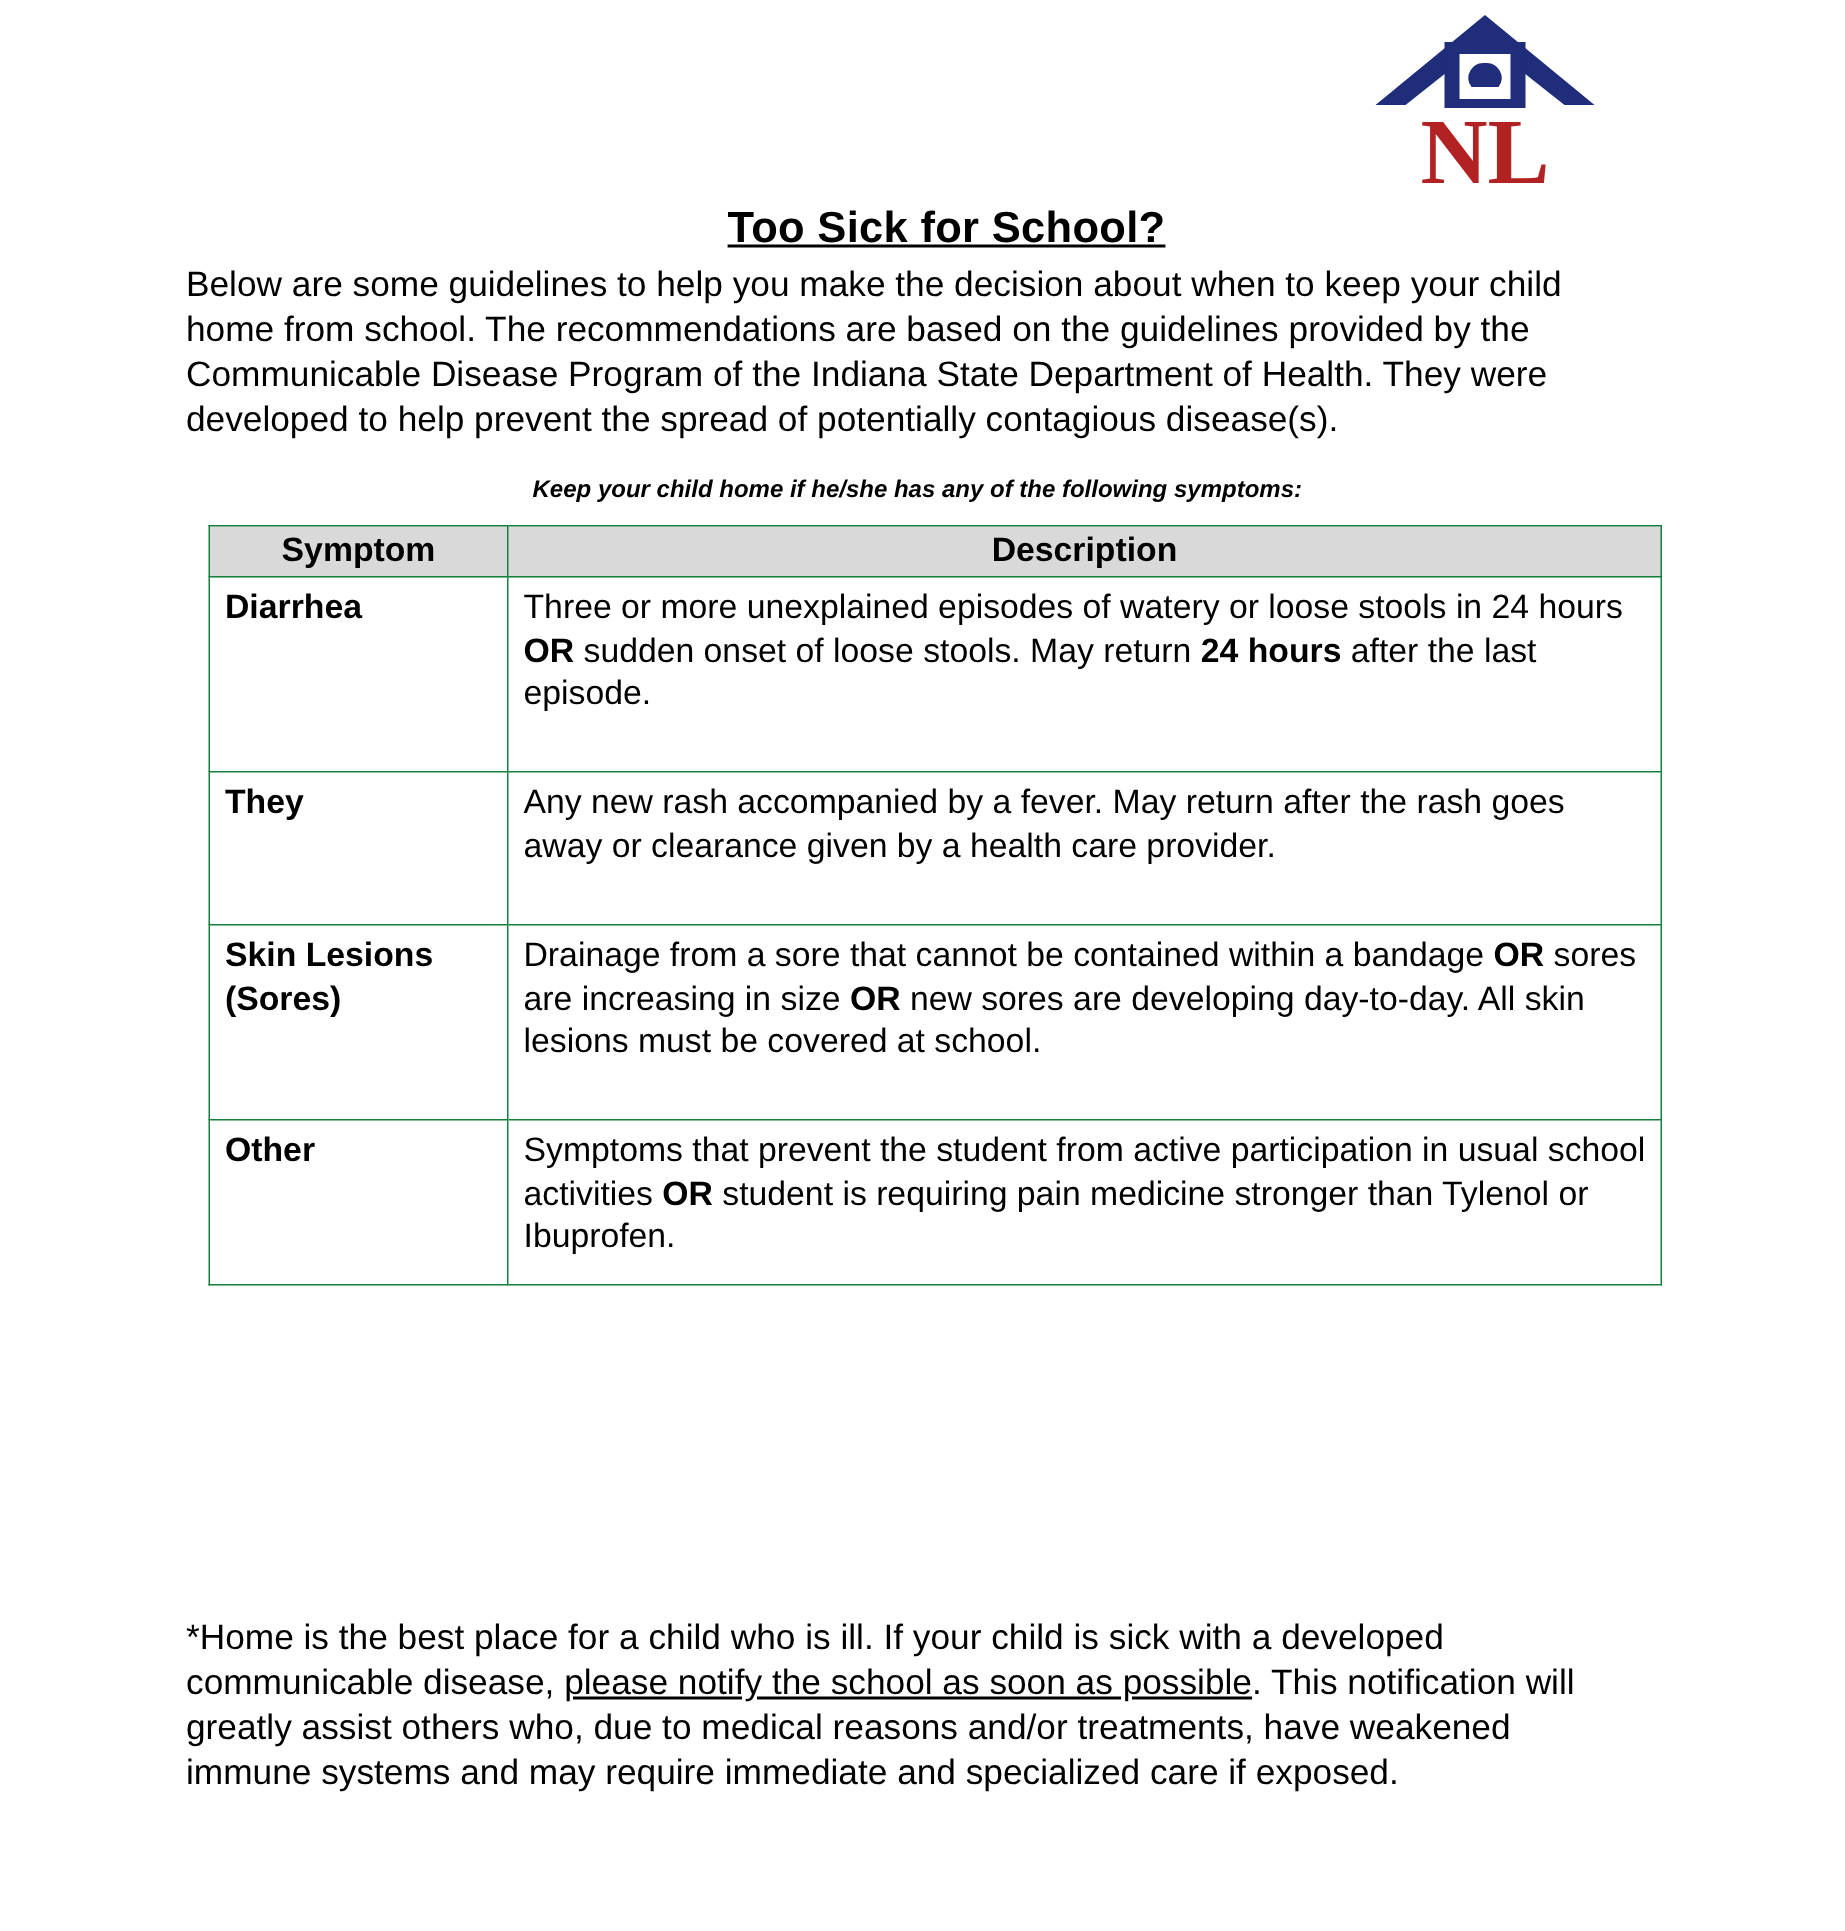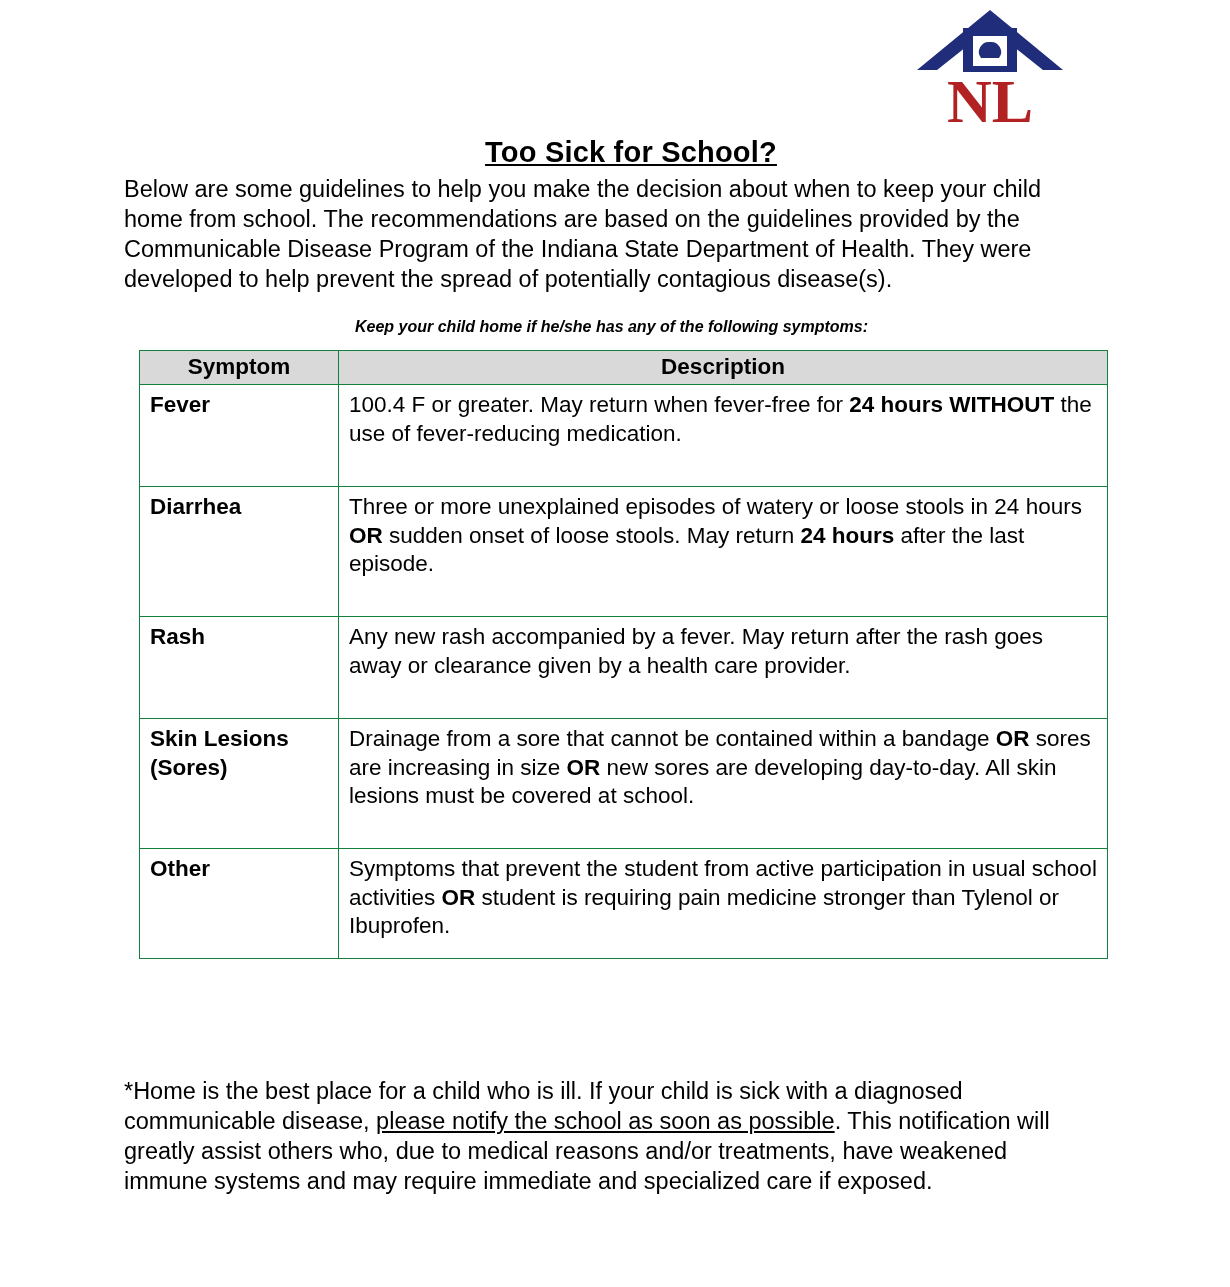--- a/index.html
+++ b/index.html
@@ -159,39 +159,35 @@
         <col class="c-symptom">
         <col class="c-desc">
       </colgroup>
       <thead>
         <tr>
           <th>Symptom</th>
           <th>Description</th>
         </tr>
       </thead>
       <tbody>
-        <tr class="r-fever">
-          <td class="symptom-cell">Fever</td>
-          <td class="desc-cell"><span>100.4 F or greater. May return when fever-free for </span><b>24 hours WITHOUT</b><span> the use of fever-reducing medication.</span></td>
-        </tr>
         <tr class="r-diarrhea">
           <td class="symptom-cell">Diarrhea</td>
           <td class="desc-cell"><span>Three or more unexplained episodes of watery or loose stools in 24 hours </span><b>OR</b><span> sudden onset of loose stools. May return </span><b>24 hours</b><span> after the last episode.</span></td>
         </tr>
         <tr class="r-rash">
-          <td class="symptom-cell">Rash</td>
+          <td class="symptom-cell">They</td>
           <td class="desc-cell"><span>Any new rash accompanied by a fever.  May return after the rash goes away or clearance given by a health care provider.</span></td>
         </tr>
         <tr class="r-skin">
           <td class="symptom-cell">Skin Lesions (Sores)</td>
           <td class="desc-cell"><span>Drainage from a sore that cannot be contained within a bandage </span><b>OR</b><span> sores are increasing in size </span><b>OR</b><span> new sores are developing day-to-day. All skin lesions must be covered at school.</span></td>
         </tr>
         <tr class="r-other">
           <td class="symptom-cell">Other</td>
           <td class="desc-cell"><span>Symptoms that prevent the student from active participation in usual school activities </span><b>OR</b><span> student is requiring pain medicine stronger than Tylenol or Ibuprofen.</span></td>
         </tr>
       </tbody>
     </table>
   </div>
 
-  <div class="footnote"><span>*Home is the best place for a child who is ill. If your child is sick with a diagnosed communicable disease, </span><u>please notify the school as soon as possible</u><span>. This notification will greatly assist others who, due to medical reasons and/or treatments, have weakened immune systems and may require immediate and specialized care if exposed.</span></div>
+  <div class="footnote"><span>*Home is the best place for a child who is ill. If your child is sick with a developed communicable disease, </span><u>please notify the school as soon as possible</u><span>. This notification will greatly assist others who, due to medical reasons and/or treatments, have weakened immune systems and may require immediate and specialized care if exposed.</span></div>
 
 </div>
 
 </body></html>

